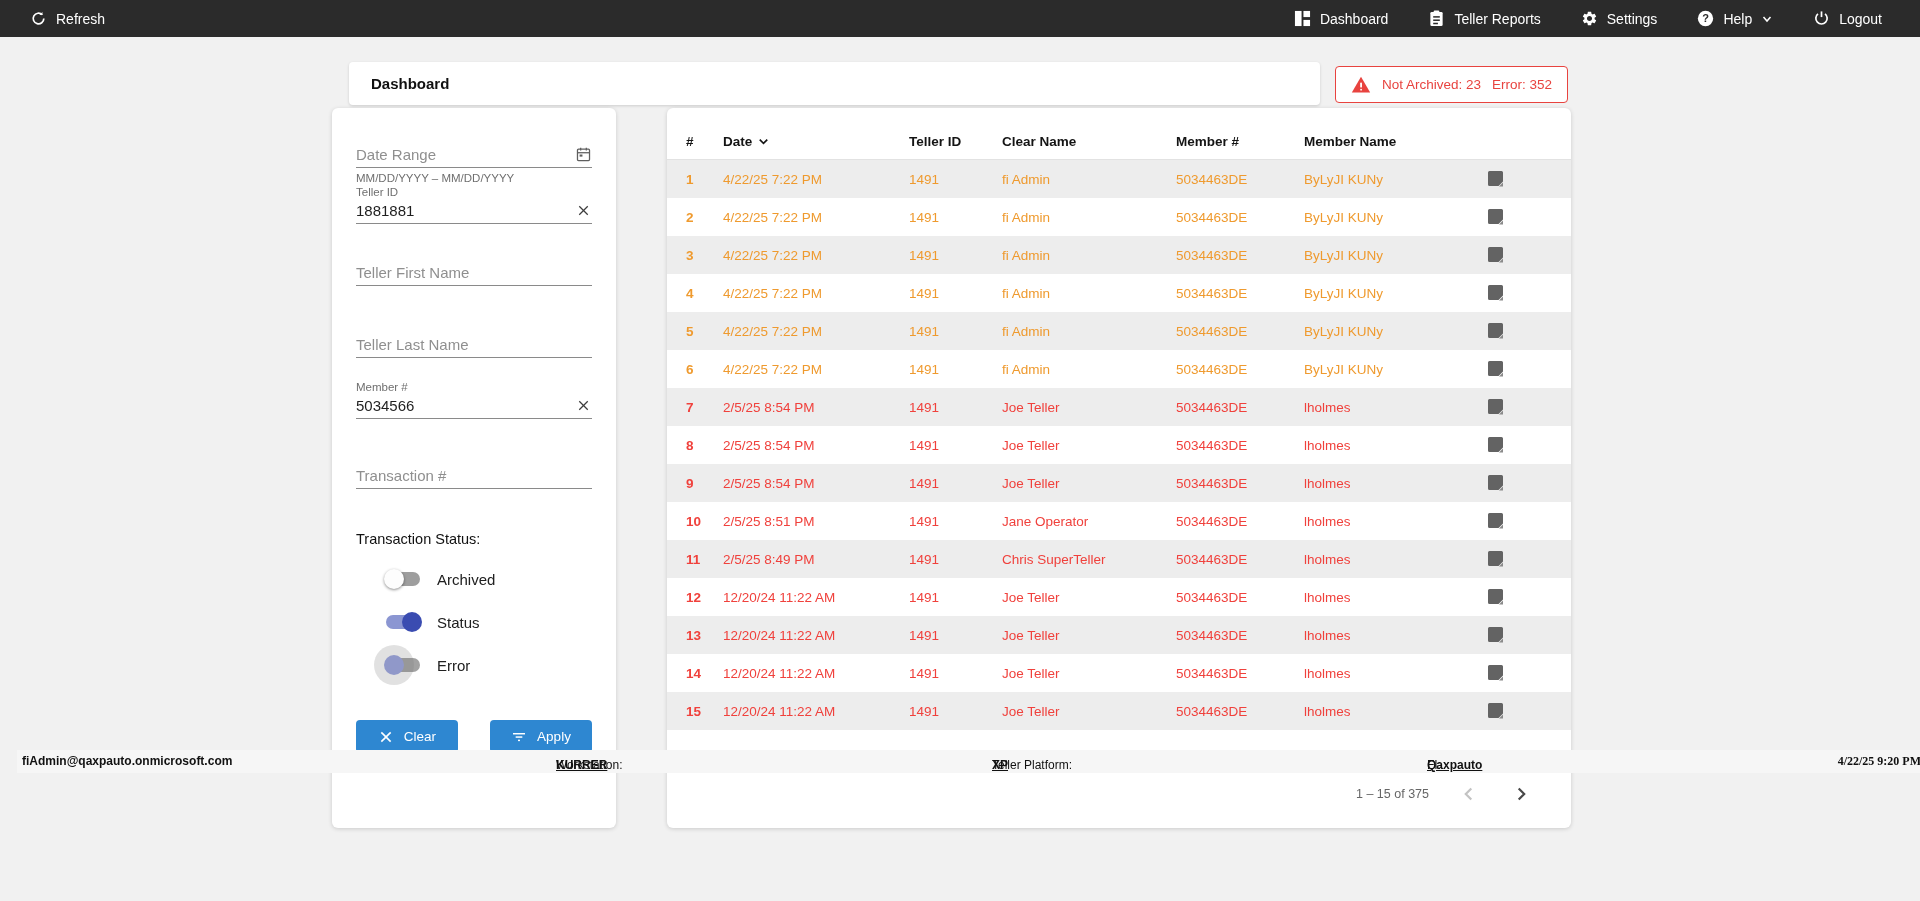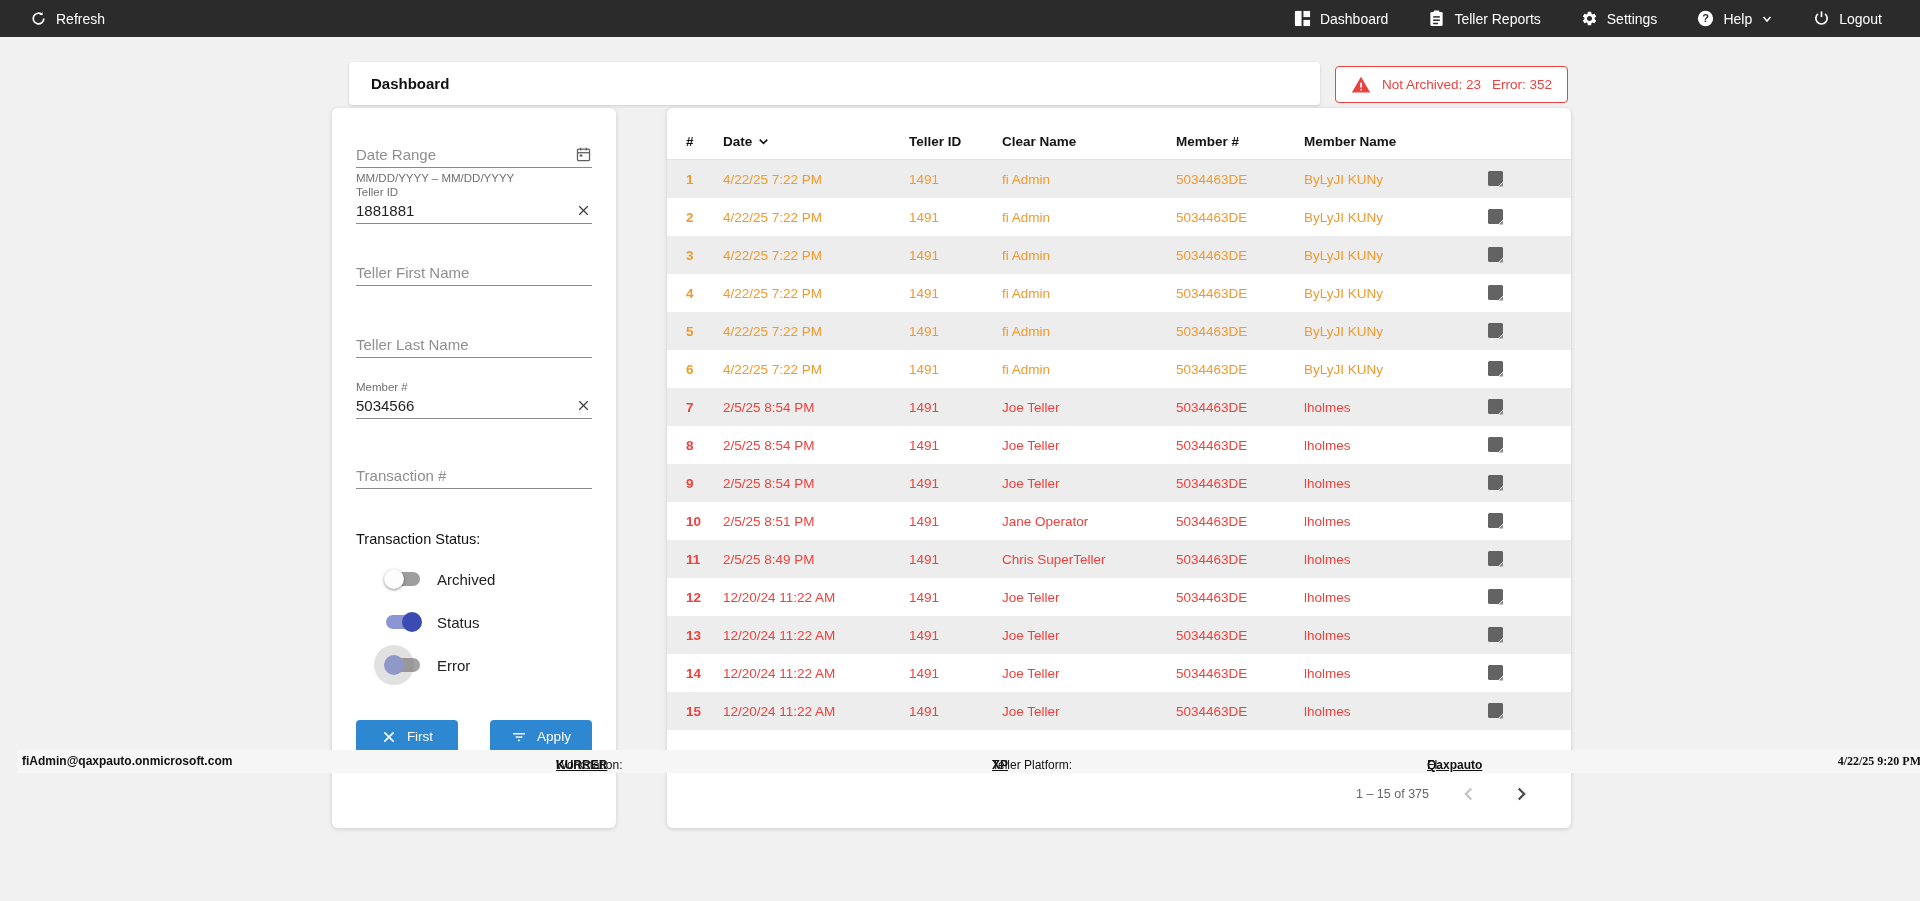--- a/index.html
+++ b/index.html
@@ -271,21 +271,21 @@
         </span>
       <span class="t-label">Error</span>
     </div>
 
     <div class="btn-row">
       <button class="btn">
         <svg viewBox="0 0 24 24" stroke="#fff" stroke-width="2.4" fill="none">
             <line x1="5" y1="5" x2="19" y2="19"></line>
             <line x1="19" y1="5" x2="5" y2="19"></line>
           </svg>
-        <span>First</span>
+        <span>Clear</span>
       </button>
       <button class="btn">
         <svg viewBox="0 0 24 24" fill="#fff">
             <rect x="3" y="6" width="18" height="2.2"></rect>
             <rect x="7" y="11" width="10" height="2.2"></rect>
             <rect x="10.5" y="16" width="3" height="2.2"></rect>
           </svg>
         <span>Apply</span>
       </button>
     </div>

